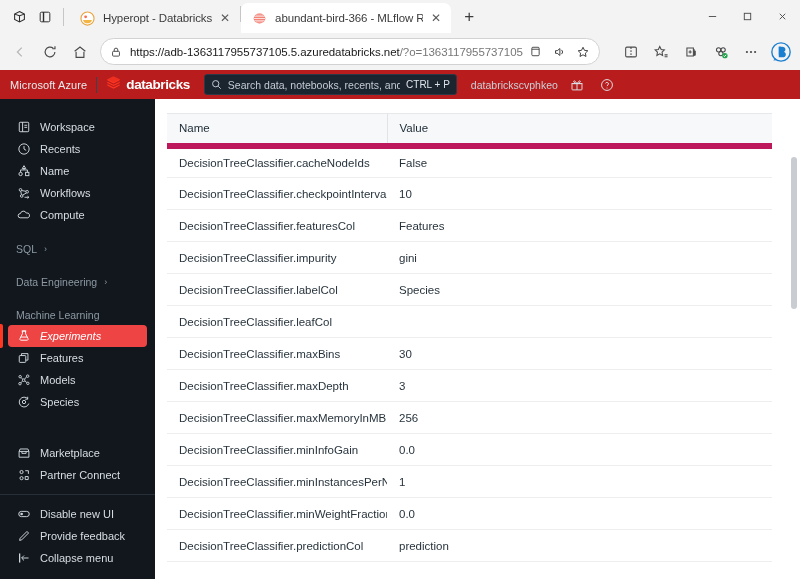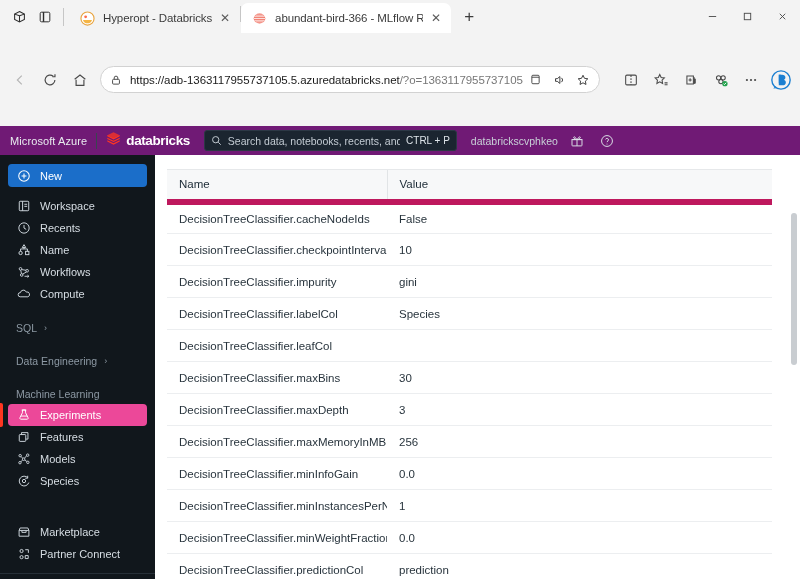--- a/index.html
+++ b/index.html
@@ -8,21 +8,20 @@
     font-family: "Liberation Sans", sans-serif;
     background: #ffffff;
     overflow: hidden;
   }
 
   
   #browser {
     width: 800px; height: 579px;
     display: flex; flex-direction: column;
     background: #f3f3f3;
-    gap: 28px;
   }
 
   #tabstrip {
     height: 33px; flex: 0 0 33px;
     display: flex; align-items: flex-end;
     background: #f3f3f3;
     padding-left: 6px;
     position: relative;
   }
   .chrome-icon-btn {
@@ -149,21 +148,21 @@
     flex: 1 1 auto;
     display: flex; flex-direction: column;
     background: #fff;
     position: relative;
     overflow: hidden;
   }
 
   
   #dbx-topbar {
     height: 29px; flex: 0 0 29px;
-    background: #701a75;
+    background: #b91c1c;
     display: flex; align-items: center;
     padding: 0 10px;
     color: #e8ecef;
   }
   #azure-brand {
     font-size: 11px; color: #e8ecef; letter-spacing: 0.1px;
     white-space: nowrap;
   }
   .dbx-vsep {
     width: 1px; height: 16px; background: #3a4450;
@@ -227,22 +226,23 @@
     color: #cfd7de;
   }
   .side-row .slabel { white-space: nowrap; }
   .side-row.primary {
     background: #1b6ec9;
     color: #ffffff;
     height: 23px;
   }
   .side-row.primary .sicon { color: #fff; }
   .side-row.active {
-    background: #ec4899;
+    background: #ef4444;
     color: #ffffff;
+    font-style: italic;
   }
   .side-row.active .sicon { color: #ffffff; }
   .side-row.active::before {
     content: ""; position: absolute;
     left: -8px; top: -1px;
     width: 3px; height: 24px;
     background: #ff3621;
     border-radius: 0 2px 2px 0;
   }
   .side-section {
@@ -525,29 +525,20 @@
           <path d="M6.3 6.2a1.75 1.75 0 0 1 3.4.6c0 1.2-1.7 1.3-1.7 2.5"></path>
           <circle cx="8" cy="11.4" r="0.6" fill="currentColor" stroke="none"></circle>
         </svg>
       </span>
     </div>
 
     <div id="dbx-body">
 
       <div id="sidebar">
 
-        <div class="side-row primary">
-          <span class="sicon">
-            <svg width="14" height="14" viewBox="0 0 16 16" fill="none" stroke="currentColor" stroke-width="1.2">
-              <circle cx="8" cy="8" r="6"></circle>
-                <path d="M8 5.2v5.6M5.2 8h5.6"></path>
-            </svg>
-          </span>
-          <span class="slabel">New</span>
-        </div>
 
         <div class="side-gap-s"></div>
 
         <div class="side-row">
           <span class="sicon">
             <svg width="14" height="14" viewBox="0 0 16 16" fill="none" stroke="currentColor" stroke-width="1.1">
               <rect x="2.6" y="2.6" width="10.8" height="10.8" rx="1"></rect>
                 <path d="M6.4 2.6v10.8"></path>
                 <path d="M8.4 6h3.2M8.4 8.4h3.2"></path>
             </svg>
@@ -725,20 +716,24 @@
             <tbody>
                 <tr>
                   <td>DecisionTreeClassifier.cacheNodeIds</td>
                   <td>False</td>
                 </tr>
                 <tr>
                   <td>DecisionTreeClassifier.checkpointInterval</td>
                   <td>10</td>
                 </tr>
                 <tr>
+                  <td>DecisionTreeClassifier.featuresCol</td>
+                  <td>Features</td>
+                </tr>
+                <tr>
                   <td>DecisionTreeClassifier.impurity</td>
                   <td>gini</td>
                 </tr>
                 <tr>
                   <td>DecisionTreeClassifier.labelCol</td>
                   <td>Species</td>
                 </tr>
                 <tr>
                   <td>DecisionTreeClassifier.leafCol</td>
                   <td></td>

